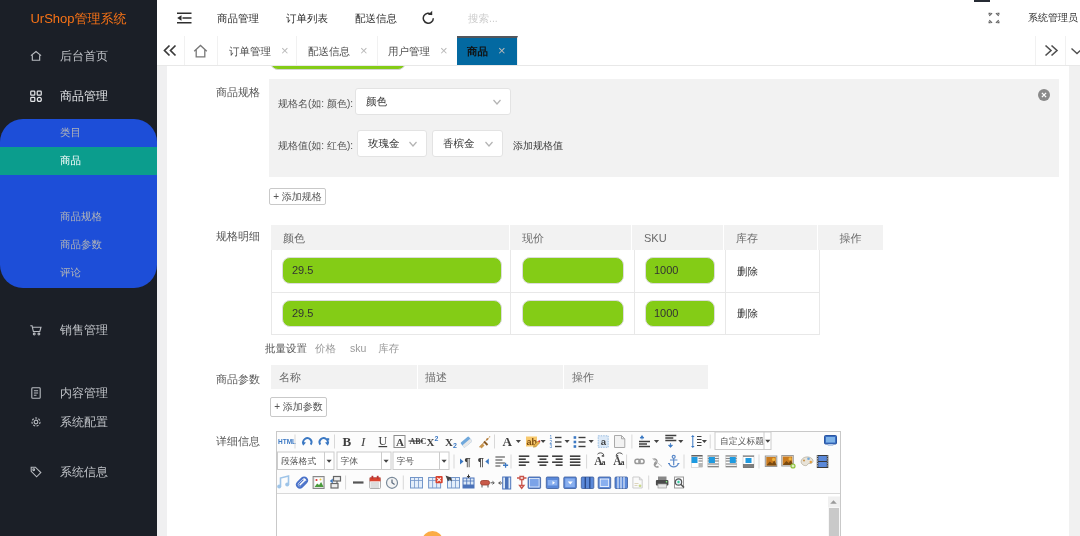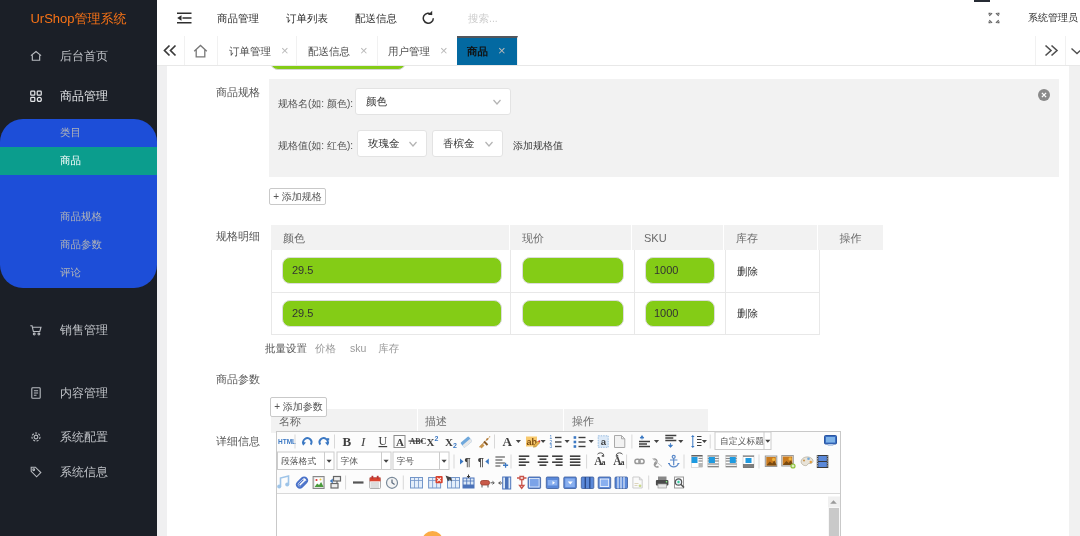--- a/index.html
+++ b/index.html
@@ -100,21 +100,21 @@
         <svg width="14" height="14" viewBox="0 0 16 16">
           <g fill="none" stroke="#b9bcc1" stroke-width="1.25">
             <rect x="3.2" y="2" width="9.6" height="12" rx="1"></rect>
             <path d="M5.6 5.4h4.8M5.6 8h4.8M5.6 10.6h3"></path>
           </g>
         </svg>
       </span>
       <span class="txt">内容管理</span>
       <span class="arr dn"></span>
     </div>
- <div class="mi" style="top:417px;padding-left:19px;">
+ <div class="mi" style="top:402px;padding-left:19px;">
       <span class="ico">
         <svg width="14" height="14" viewBox="0 0 16 16">
           <g fill="none" stroke="#b9bcc1" stroke-width="1.25">
             <circle cx="8" cy="8" r="2.1"></circle>
             <circle cx="8" cy="8" r="4.6" stroke-dasharray="2.4 1.6"></circle>
           </g>
         </svg>
       </span>
       <span class="txt">系统配置</span>
       <span class="arr dn"></span>
@@ -257,21 +257,21 @@
    <div class="tcelb" style="left:239px;width:123px;">
         <div class="inp" style="left:11px;top:7px;width:100px;height:25px;"></div>
       </div>
    <div class="tcelb" style="left:363px;width:90px;">
         <div class="inp" style="left:10px;top:7px;width:68px;height:25px;"><span style="margin-left:8px;line-height:25px;">1000</span></div>
       </div>
    <div class="abs" style="left:454px;top:0;width:93px;"><span class="tbc" style="margin-left:11px;line-height:41px;">删除</span></div>
  </div>
  <div class="abs" style="left:108px;top:276px;font-size:10.5px;white-space:nowrap;"><span style="color:#555;">批量设置</span><span style="color:#9a9a9a;margin-left:8px;">价格</span><span style="color:#9a9a9a;margin-left:14px;">sku</span><span style="color:#9a9a9a;margin-left:12px;">库存</span></div>
  <div class="flabel" style="top:306px;">商品参数</div>
- <div class="abs" style="left:114px;top:299px;width:437px;height:24px;background:#f2f2f2;margin-top:44px;">
+ <div class="abs" style="left:114px;top:299px;width:437px;height:24px;background:#f2f2f2;">
    <div class="abs" style="left:146px;top:0;width:1px;height:24px;background:#fff;"></div>
    <div class="abs" style="left:292px;top:0;width:1px;height:24px;background:#fff;"></div>
    <span class="abs" style="left:8px;top:5px;font-size:11px;color:#6b6b6b;">名称</span>
    <span class="abs" style="left:154px;top:5px;font-size:11px;color:#6b6b6b;">描述</span>
    <span class="abs" style="left:301px;top:5px;font-size:11px;color:#6b6b6b;">操作</span>
  </div>
  <div class="btn" style="left:113px;top:331px;width:55px;height:18px;line-height:18px;">+ 添加参数</div>
  <div class="flabel" style="top:368px;">详细信息</div>
 
  <div class="abs" style="left:118.5px;top:365px;width:563px;height:105px;border:1px solid #c9c9c9;background:#fff;">

